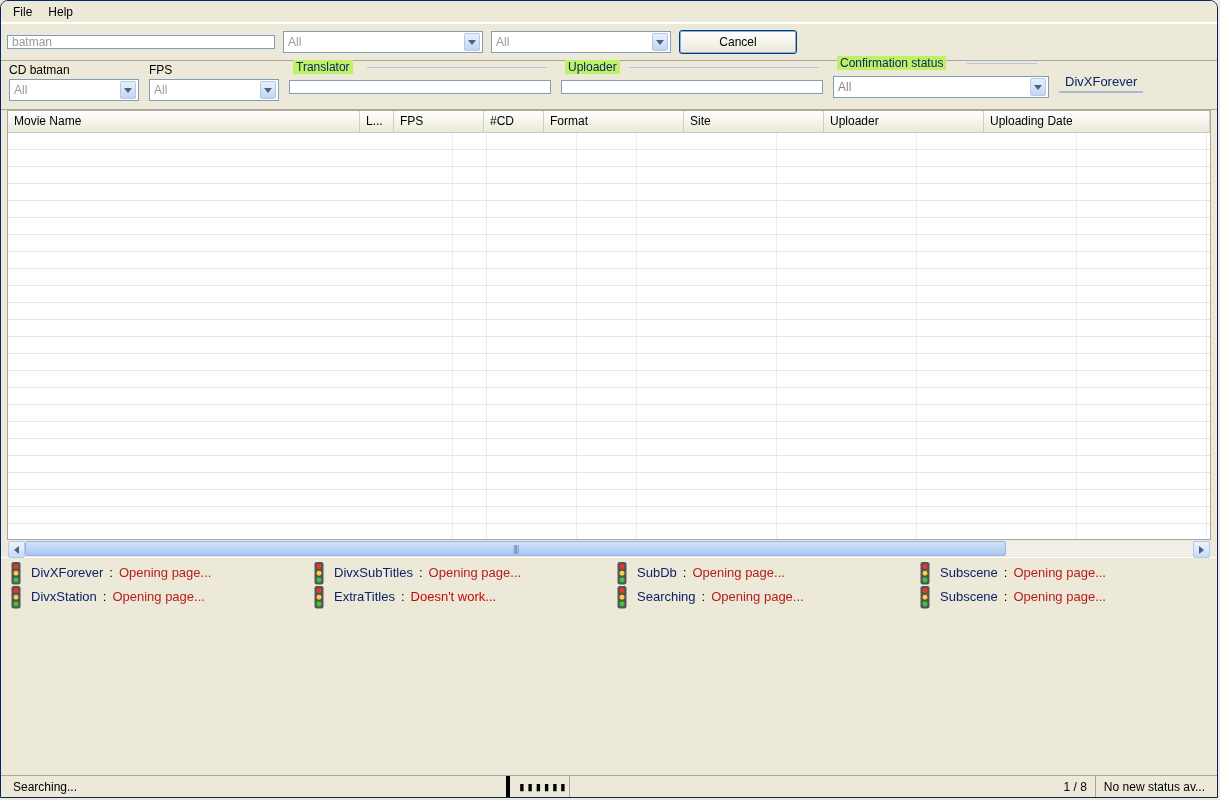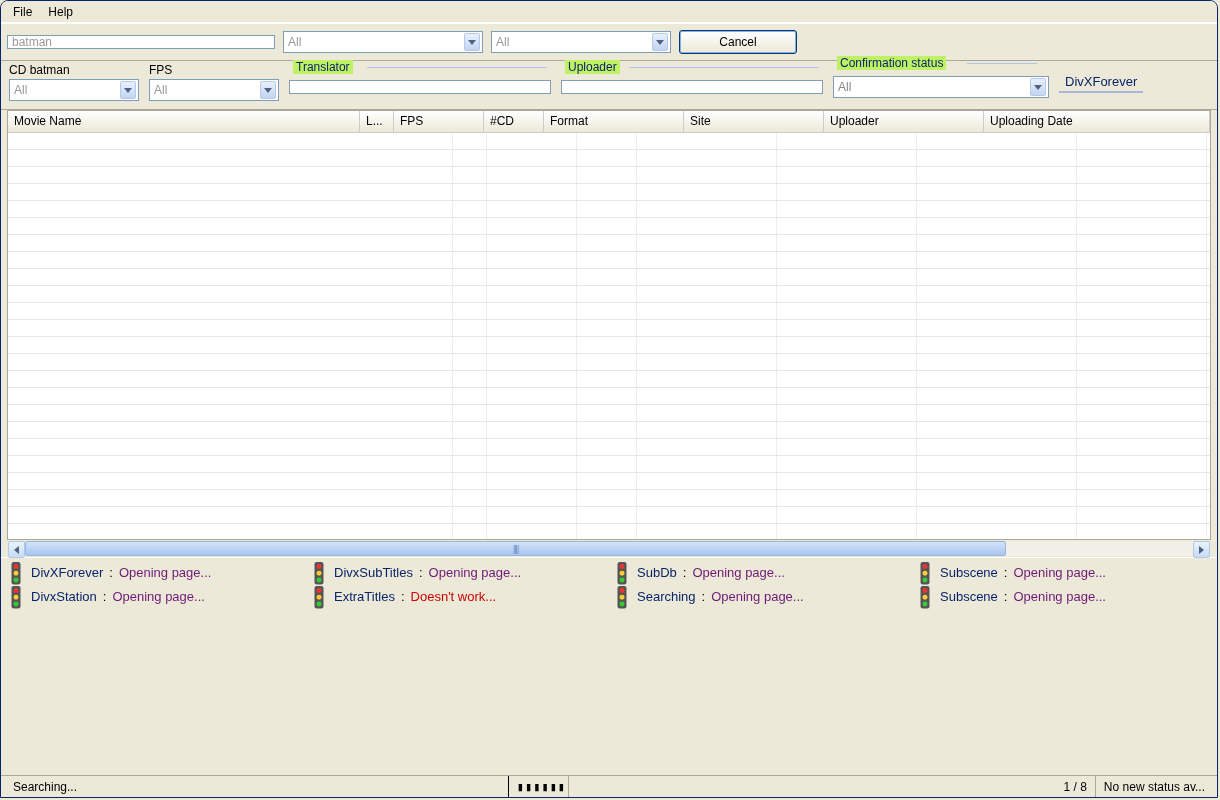--- a/index.html
+++ b/index.html
@@ -39,21 +39,21 @@
 .grid-rows .row .cell { border-right: 1px solid #ededed; }
 .hscroll { margin: 0 6px; height: 17px; display: flex; border: 1px solid #ece9d8; }
 .hscroll .arrow { width: 17px; height: 17px; background: linear-gradient(to bottom, #eaf3fd, #c8dcf5); border: 1px solid #b4c8e8; border-radius: 2px; display: flex; align-items: center; justify-content: center; cursor: pointer; }
 .hscroll .track { flex: 1; background: #f1f0e7; position: relative; }
 .hscroll .thumb { position: absolute; left: 0; top: 0; height: 100%; width: 84%; background: linear-gradient(to bottom, #d2e3fb, #a8c6f0); border: 1px solid #97b5e0; border-radius: 2px; display:flex; align-items:center; justify-content:center; }
 .hscroll .grip { color: #6a8bc0; letter-spacing: -1px; font-size: 9px; }
 .sitepanel { padding: 4px 6px; display: grid; grid-template-columns: repeat(4, 1fr); gap: 4px 8px; border-top: 1px solid #fff; }
 .siteitem { display: flex; align-items: center; gap: 6px; font-size: 13px; }
 .siteitem .tl { width: 18px; height: 20px; flex-shrink: 0; }
 .siteitem .name { color: #0a246a; }
-.siteitem .status { color: #701a75; }
+.siteitem .status { color: #b91c1c; }
 .siteitem .status.err { color: #c00; }
 .statusbar { position: absolute; bottom: 0; left: 0; right: 0; height: 22px; border-top: 1px solid #aca899; display: flex; align-items: center; padding: 0 4px; background: #ece9d8; font-size: 12px; }
 .statusbar .seg { border-right: 1px solid #aca899; padding: 0 8px; height: 100%; display: flex; align-items: center; }
 .statusbar .prog { width: 60px; letter-spacing: 1px; font-family: monospace; }
 .statusbar .spacer { flex: 1; }
 .chev { border-left: 4px solid transparent; border-right: 4px solid transparent; border-top: 5px solid #4d6185; }
 .chev.l { border-top: 4px solid transparent; border-bottom: 4px solid transparent; border-right: 5px solid #4d6185; border-left: none; }
 .chev.r { border-top: 4px solid transparent; border-bottom: 4px solid transparent; border-left: 5px solid #4d6185; border-right: none; }
 .traffic { display: inline-block; }
 .traffic .r { fill: #e33; } .traffic .y { fill: #fc3; } .traffic .g { fill: #3c3; }
@@ -483,19 +483,19 @@
             <circle cx="8" cy="10" r="2.2" class="y"></circle>
             <circle cx="8" cy="16" r="2.2" class="g"></circle>
           </svg></span>
         <span class="name">Subscene</span>
         <span> : </span>
         <span class="status">Opening page...</span>
       </div>
     </div>
 
   <div class="statusbar">
-    <div class="seg" style="flex:1; border-right:1px solid #000000;">Searching...</div>
+    <div class="seg" style="flex:1; border-right:4px solid #000000;">Searching...</div>
     <div class="seg prog">▮▮▮▮▮▮</div>
     <div class="spacer"></div>
     <div class="seg">1 / 8</div>
     <div class="seg" style="border-right:none">No new status av...</div>
   </div>
 </div>
 
 </body></html>

